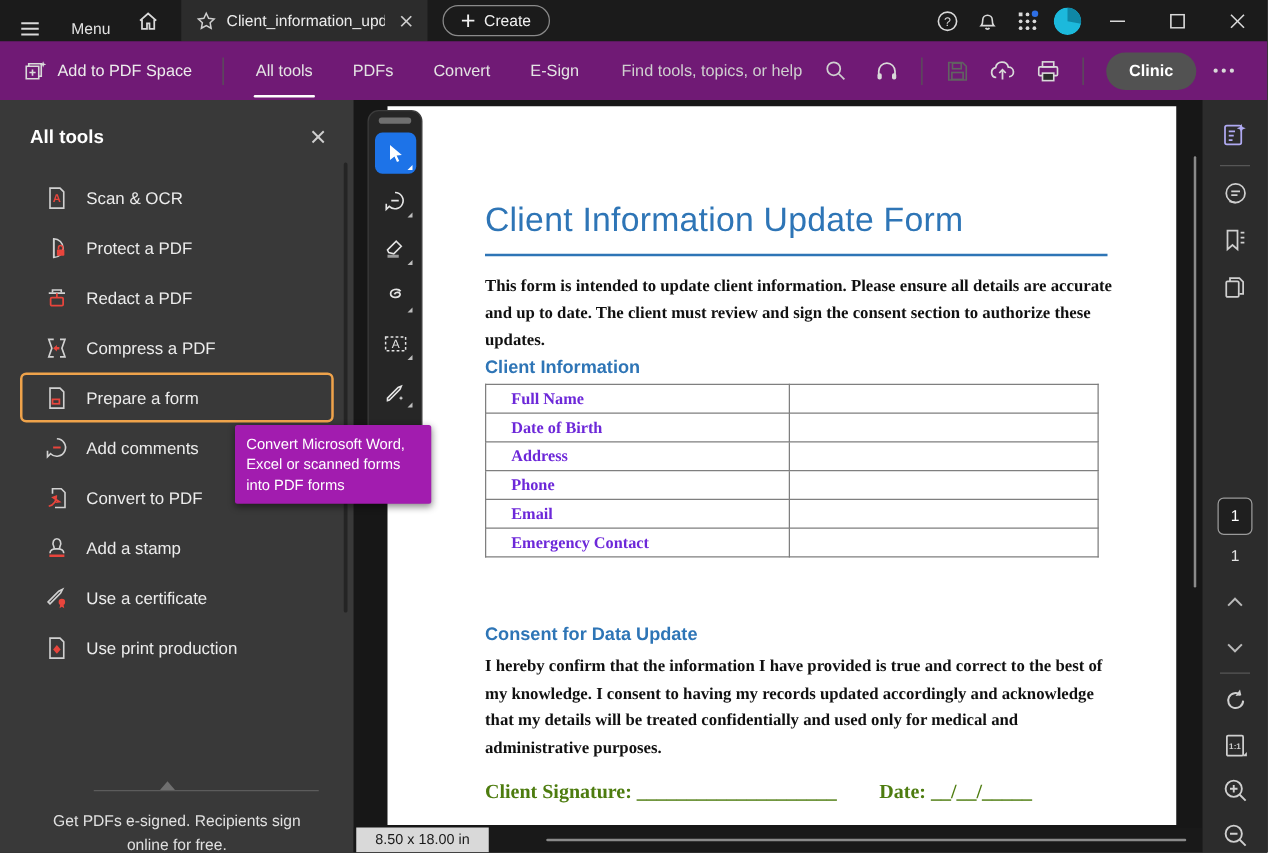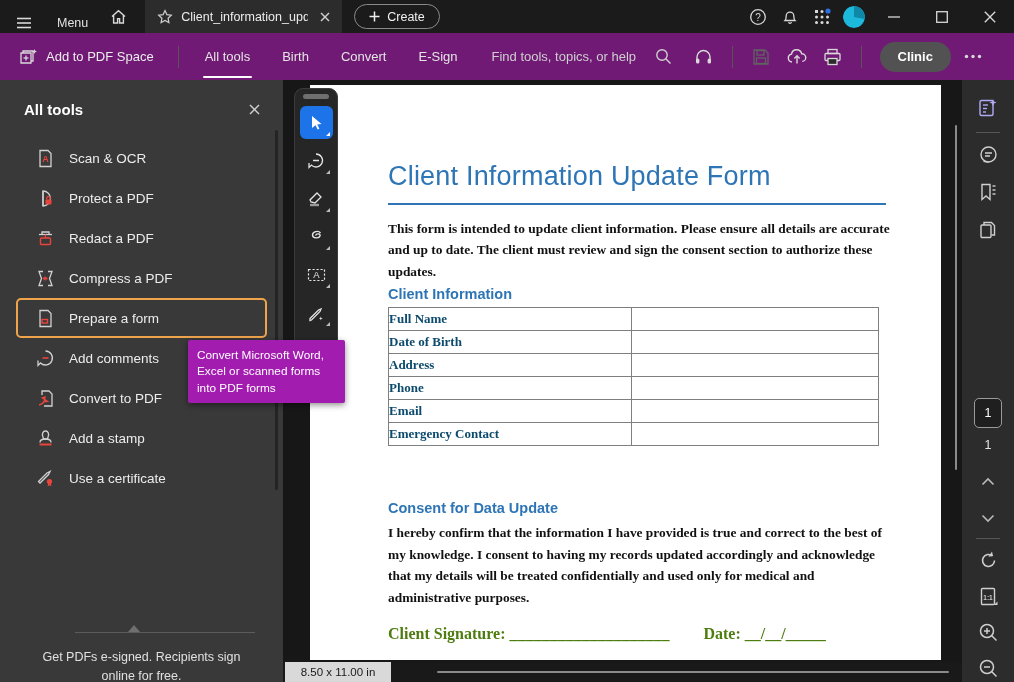--- a/index.html
+++ b/index.html
@@ -54,21 +54,21 @@
   .promo-text { font-size:12.5px; color:#e0e0e0; line-height:1.5; width:210px; margin:0 auto; }
 
   
   .docarea { position:absolute; left:283px; top:80px; width:679px; height:602px; background:#171717; }
   .page { position:absolute; left:27px; top:5px; width:631px; height:575px; background:#fff; color:#1a1a1a; }
   .doc-title { position:absolute; left:78px; top:76px; font-size:27px; color:#2e75b6; letter-spacing:0.2px; }
   .doc-rule { position:absolute; left:78px; top:118px; width:498px; height:2px; background:#2e75b6; }
   .doc-intro { position:absolute; left:78px; top:133px; width:502px; font-family:"Liberation Serif",serif; font-weight:600; font-size:13.4px; line-height:1.6; color:#111; }
   .sec-head { position:absolute; font-size:14.5px; font-weight:bold; color:#2e75b6; }
   .info-table { position:absolute; left:78px; top:222px; width:491px; border-collapse:collapse; }
-  .info-table td { border:1px solid #7f7f7f; height:23px; font-family:"Liberation Serif",serif; font-weight:600; font-size:13px; padding:0 0 0 0; color:#0c4a6e; }
+  .info-table td { border:1px solid #7f7f7f; height:23px; font-family:"Liberation Serif",serif; font-weight:600; font-size:13px; padding:0 0 0 20px; color:#6d28d9; }
   .info-table td.val { width:50.5%; }
   .consent-text { position:absolute; left:78px; top:437px; width:508px; font-family:"Liberation Serif",serif; font-weight:600; font-size:13.4px; line-height:1.62; color:#111; }
   .sig-row { position:absolute; left:78px; top:540px; font-family:"Liberation Serif",serif; font-weight:700; font-size:16px; color:#4d7c0f; }
   .sig-row .gap { display:inline-block; width:26px; }
 
   
   .quicktools { position:absolute; left:11px; top:8px; width:44px; height:265px; background:#262626; border:1px solid #3c3c3c; border-radius:9px; display:flex; flex-direction:column; align-items:center; padding-top:5px; }
   .qt-handle { width:26px; height:5px; border-radius:3px; background:#6f6f6f; margin-bottom:7px; }
   .qt-btn { position:relative; width:33px; height:33px; border-radius:6px; display:flex; align-items:center; justify-content:center; margin-bottom:5px; cursor:pointer; }
   .qt-btn.active { background:#1d73e8; }
@@ -196,21 +196,21 @@
             <line x1="8" y1="7.5" x2="8" y2="12.5"></line>
             <line x1="5.5" y1="10" x2="10.5" y2="10"></line>
           </g>
         <path d="M16.5 1 l0.7 1.8 1.8 0.7 -1.8 0.7 -0.7 1.8 -0.7 -1.8 -1.8 -0.7 1.8 -0.7 z" fill="#d9d9d9"></path>
       </svg>
       <span>Add to PDF Space</span>
     </div>
     <div class="tb-sep"></div>
     <div class="tb-tabs">
       <div class="tb-tab active">All tools</div>
-      <div class="tb-tab">Birth</div>
+      <div class="tb-tab">PDFs</div>
       <div class="tb-tab">Convert</div>
       <div class="tb-tab">E-Sign</div>
     </div>
     <div class="findbox">
       <input type="text" placeholder="Find tools, topics, or help" style="">
       <svg width="17" height="17" viewBox="0 0 17 17">
           <circle cx="7" cy="7" r="5.2" fill="none" stroke="#cfcfcf" stroke-width="1.4"></circle>
           <line x1="11" y1="11" x2="15.5" y2="15.5" stroke="#cfcfcf" stroke-width="1.4"></line>
         </svg>
     </div>
@@ -345,20 +345,27 @@
 
       <div class="tool-item">
         <svg width="19" height="19" viewBox="0 0 19 19">
             <path d="M2.5 12.5 L11 4 l3 -1.5 -1.5 3 -8.5 8.5 z" fill="none" stroke="#d1d1d1" stroke-width="1.3"></path>
             <circle cx="13.5" cy="12.5" r="2.6" fill="#e8453c"></circle>
             <path d="M12.2 14.5 l-0.6 3 1.9 -1.2 1.9 1.2 -0.6 -3" fill="#e8453c"></path>
           </svg>
         <span class="lbl">Use a certificate</span>
       </div>
 
+      <div class="tool-item">
+        <svg width="19" height="19" viewBox="0 0 19 19">
+            <path d="M4 1.5 h8 l3 3 v13 h-11 z" fill="none" stroke="#d1d1d1" stroke-width="1.3"></path>
+            <path d="M9.5 7 l3 3.5 -3 3.5 -3 -3.5 z" fill="#e8453c"></path>
+          </svg>
+        <span class="lbl">Use print production</span>
+      </div>
 
     </div>
 
     <div class="panel-scroll"></div>
     <div class="panel-caret"></div>
     <div class="panel-divider"></div>
 
     <div class="promo">
       <div class="promo-text">Get PDFs e-signed. Recipients sign online for free.</div>
 
@@ -447,21 +454,21 @@
         <svg width="18" height="18" viewBox="0 0 18 18">
             <path d="M3 14.5 L11.5 6 l2.5 -1 -1 2.5 -8.5 8.5 -1.5 0.5 z" fill="none" stroke="#e4e4e4" stroke-width="1.3"></path>
             <path d="M13.8 12.5 l0.5 1.4 1.4 0.5 -1.4 0.5 -0.5 1.4 -0.5 -1.4 -1.4 -0.5 1.4 -0.5 z" fill="#e4e4e4"></path>
           </svg>
       </div>
     </div>
 
     <div class="vscroll"></div>
 
     <div class="doc-bottom">
-      <div class="sizetag">8.50 x 11.00 in</div>
+      <div class="sizetag">8.50 x 18.00 in</div>
       <div class="hscroll"></div>
     </div>
   </div>
 
   <div class="rightrail">
     <div class="rr-ic" style="top:12px;">
       <svg width="22" height="22" viewBox="0 0 22 22">
           <rect x="3" y="3.5" width="13" height="15" rx="1.5" fill="none" stroke="#b0aaf2" stroke-width="1.4"></rect>
           <g stroke="#b0aaf2" stroke-width="1.4">
             <line x1="6" y1="8" x2="11" y2="8"></line>

